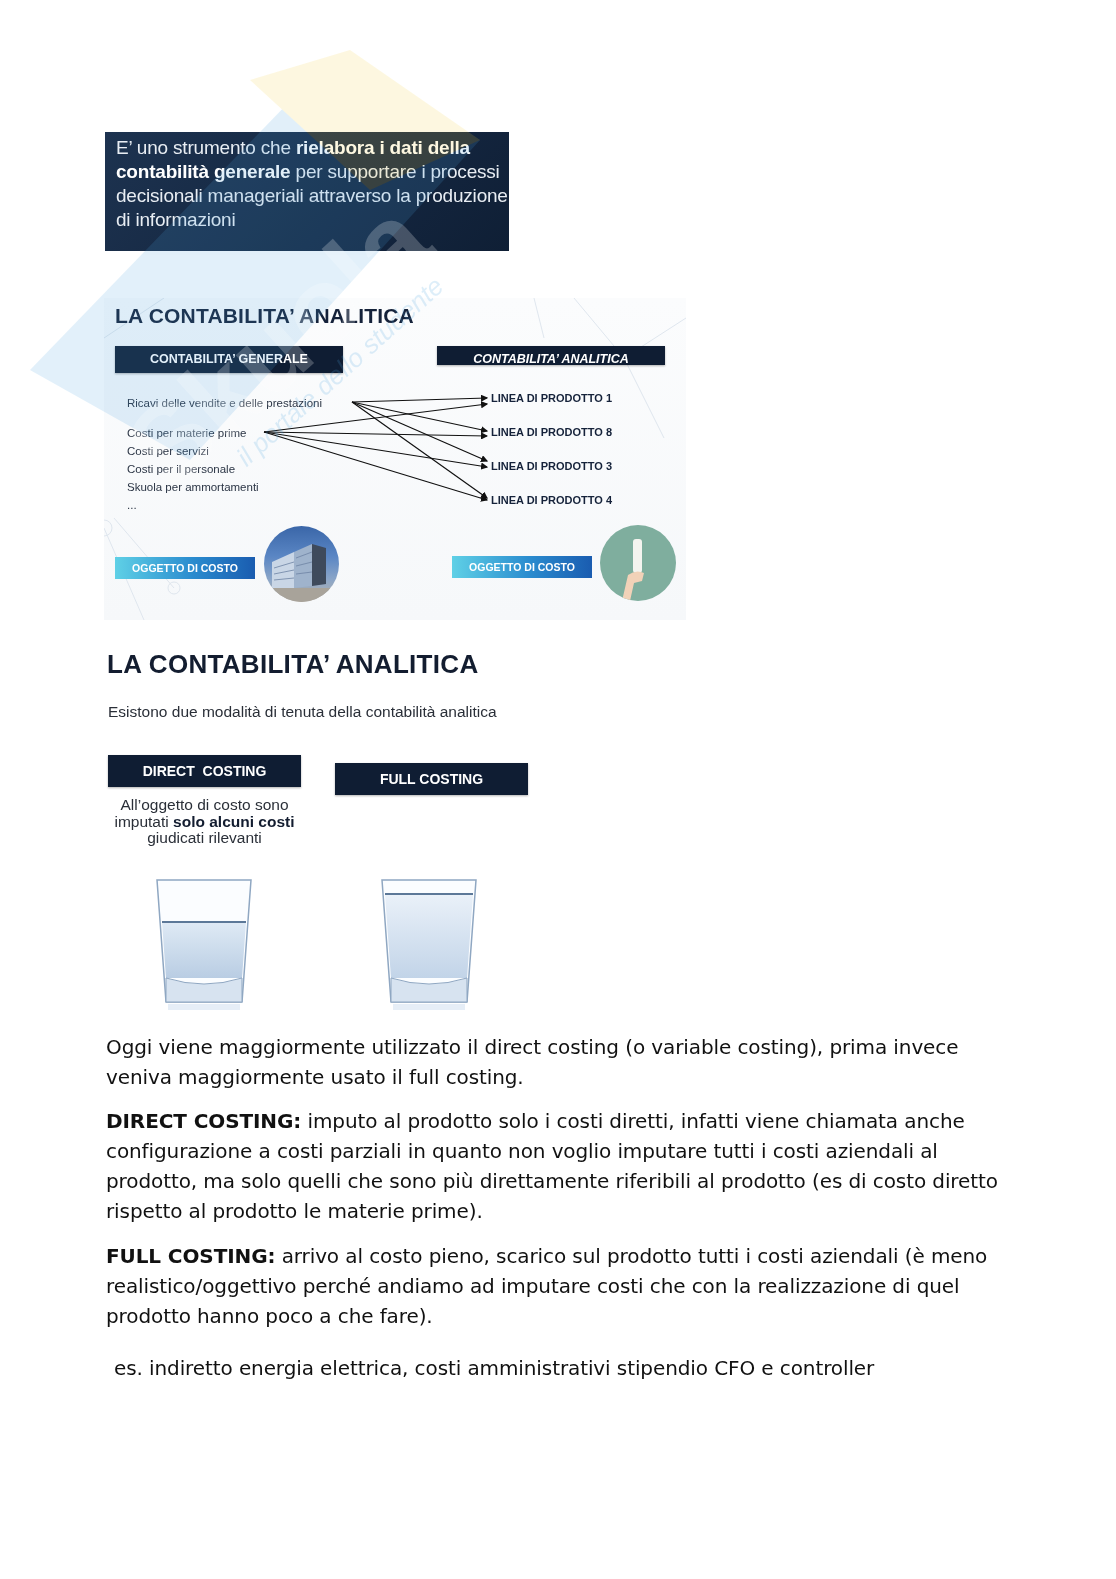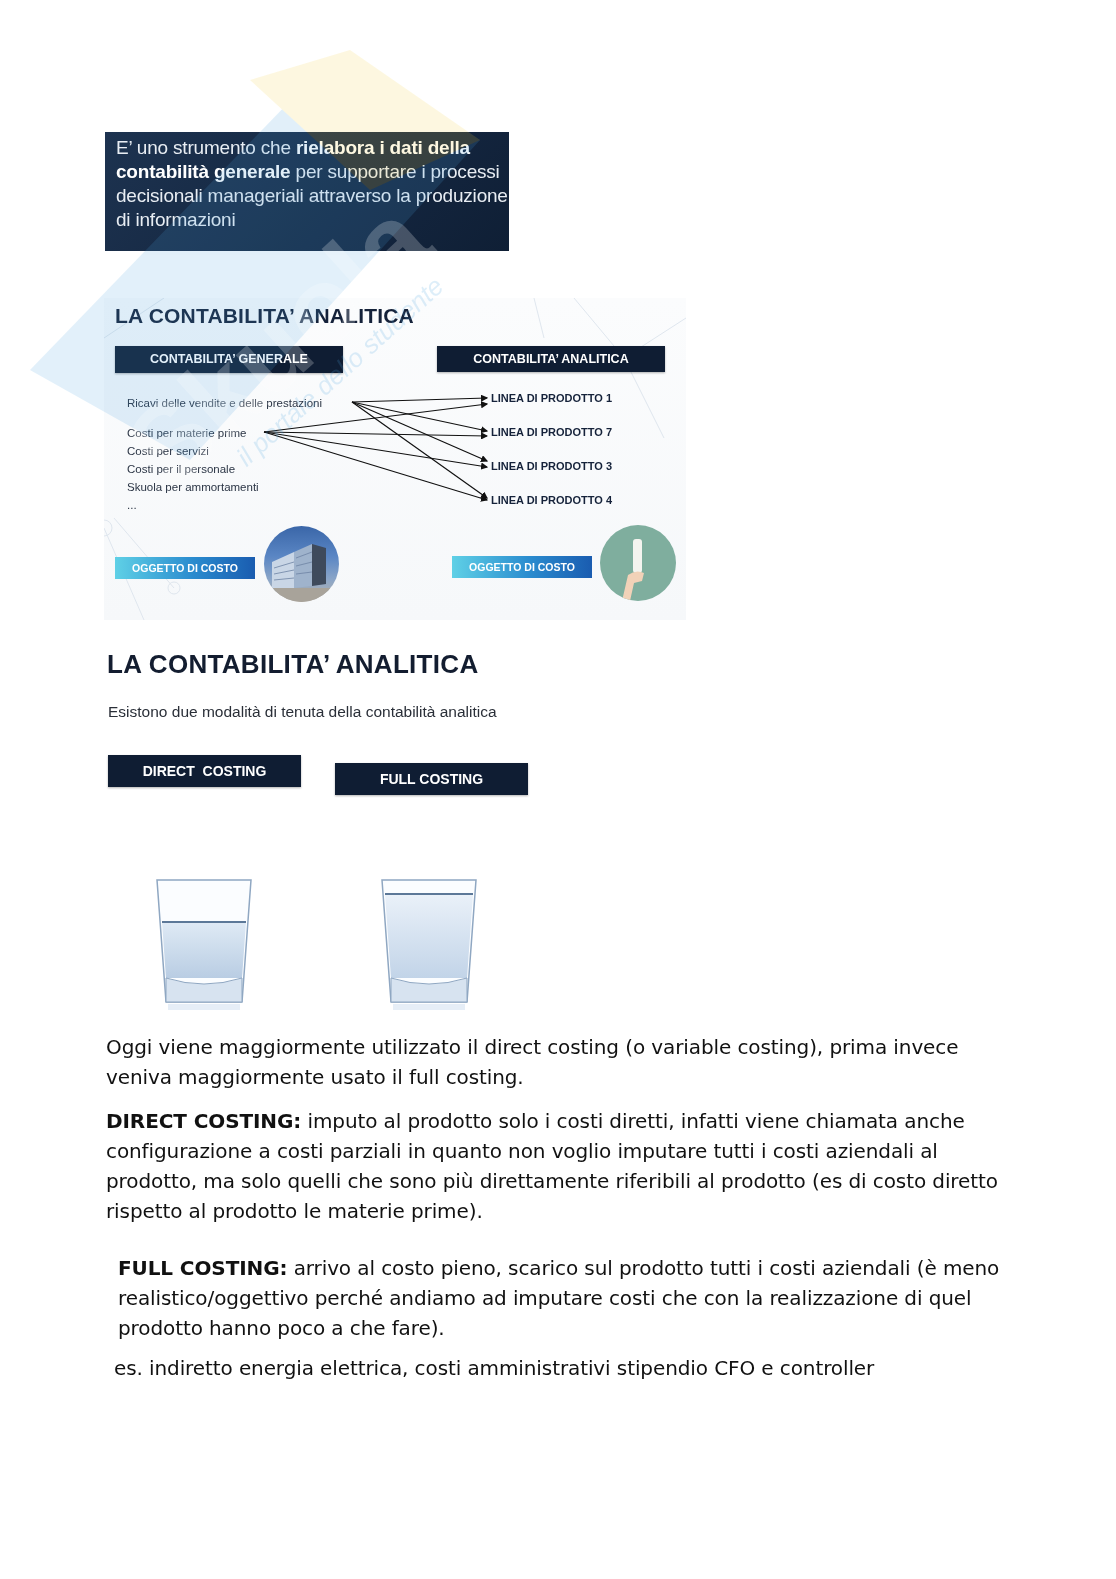--- a/index.html
+++ b/index.html
@@ -18,21 +18,21 @@
 
   
   .slide1 { position: absolute; left: 104px; top: 298px; width: 582px; height: 322px;
             background: linear-gradient(180deg, #fbfcfd 0%, #f6f8fa 100%); overflow: hidden; }
   .slide1 .net { position: absolute; left: 0; top: 0; width: 582px; height: 322px; }
   .s1-title { position: absolute; left: 11px; top: 6px; font-family: "Liberation Sans", sans-serif;
               font-weight: 700; font-size: 21px; color: #15223a; letter-spacing: 0.2px; }
   .dark-label { position: absolute; background: #0f1d33; color: #fff; font-family: "Liberation Sans", sans-serif;
                 font-weight: 700; font-size: 12.5px; text-align: center; box-shadow: 0 1px 2px rgba(0,0,0,0.3); }
   .s1-left-hdr { left: 11px; top: 48px; width: 228px; height: 27px; line-height: 27px; }
-  .s1-right-hdr { left: 333px; top: 48px; width: 228px; height: 26px; line-height: 27px; }
+  .s1-right-hdr { left: 333px; top: 48px; width: 228px; height: 19px; line-height: 27px; font-style: italic; }
   .cost-list { position: absolute; left: 11px; top: 96px; font-family: "Liberation Sans", sans-serif;
                font-size: 11.5px; color: #2b3545; }
   .cost-list div { height: 18px; line-height: 18px; margin-left: 12px; }
   .cost-list .gap { height: 12px; }
   .lines-list { position: absolute; left: 387px; top: 92px; font-family: "Liberation Sans", sans-serif;
                 font-weight: 700; font-size: 11px; color: #15223a; }
   .lines-list div { height: 34px; line-height: 16px; }
   .arrows { position: absolute; left: 0; top: 0; width: 582px; height: 322px; }
   .obj-label { position: absolute; height: 22px; line-height: 22px; width: 140px; text-align: center;
                font-family: "Liberation Sans", sans-serif; font-weight: 700; font-size: 10.5px; color: #fff;
@@ -114,21 +114,21 @@
     <div class="gap"></div>
     <div>Costi per materie prime</div>
     <div>Costi per servizi</div>
     <div>Costi per il personale</div>
     <div>Skuola per ammortamenti</div>
     <div>...</div>
   </div>
 
   <div class="lines-list">
     <div>LINEA DI PRODOTTO 1</div>
-    <div>LINEA DI PRODOTTO 7</div>
+    <div>LINEA DI PRODOTTO 8</div>
     <div>LINEA DI PRODOTTO 3</div>
     <div>LINEA DI PRODOTTO 4</div>
   </div>
 
   <svg class="arrows" viewBox="0 0 582 322">
     <defs>
       <marker id="ah" markerWidth="6" markerHeight="6" refX="5" refY="3" orient="auto">
         <path d="M0,0 L6,3 L0,6 z" fill="#111"></path>
       </marker>
     </defs>
@@ -168,20 +168,23 @@
       <path d="M22,76 L28,50 Q36,44 44,48 L42,56 L34,58 L30,76 z" fill="#f2d2b8"></path>
     </svg>
   </div>
 </div>
 
 <div class="slide2">
   <div class="s2-title">LA CONTABILITA’ ANALITICA</div>
   <div class="s2-sub">Esistono due modalità di tenuta della contabilità analitica</div>
   <div class="dark-label s2-hdr-direct" style="white-space:pre;">DIRECT  COSTING</div>
   <div class="dark-label s2-hdr-full">FULL COSTING</div>
+  <div class="s2-desc s2-desc-direct">
+    <span>All’oggetto di costo sono imputati </span><b>solo alcuni costi</b><span> giudicati rilevanti</span>
+  </div>
 
   <svg class="glass glass-direct" viewBox="0 0 100 135">
     <defs>
       <linearGradient id="gw1" x1="0" y1="0" x2="0" y2="1">
         <stop offset="0" stop-color="#dfeaf5"></stop>
           <stop offset="1" stop-color="#b9cde3"></stop>
       </linearGradient>
     </defs>
     <path d="M3,2 L97,2 L88,124 L12,124 z" fill="#fbfdff" stroke="#8fa7c2" stroke-width="1.5"></path>
     <path d="M8,44 L92,44 L88,100 L12,100 z" fill="url(#gw1)"></path>
@@ -201,16 +204,16 @@
     <line x1="6" y1="16" x2="94" y2="16" stroke="#5c7898" stroke-width="2"></line>
     <path d="M12,100 Q50,112 88,100 L88,124 L12,124 z" fill="#d7e3f0" stroke="#8fa7c2" stroke-width="1"></path>
     <rect x="14" y="126" width="72" height="6" fill="#e6eef7"></rect>
   </svg>
 </div>
 
 <p class="para p1" style="margin:0;">Oggi viene maggiormente utilizzato il direct costing (o variable costing), prima invece veniva maggiormente usato il full costing.</p>
 <p class="para p2" style="margin:0;">
   <b>DIRECT COSTING:</b><span> imputo al prodotto solo i costi diretti, infatti viene chiamata anche configurazione a costi parziali in quanto non voglio imputare tutti i costi aziendali al prodotto, ma solo quelli che sono più direttamente riferibili al prodotto (es di costo diretto rispetto al prodotto le materie prime).</span>
 </p>
-<p class="para p3" style="margin:12px;">
+<p class="para p3" style="margin:0;">
   <b>FULL COSTING:</b><span> arrivo al costo pieno, scarico sul prodotto tutti i costi aziendali (è meno realistico/oggettivo perché andiamo ad imputare costi che con la realizzazione di quel prodotto hanno poco a che fare).</span>
 </p>
 <p class="para p4" style="margin:8px;">es. indiretto energia elettrica, costi amministrativi stipendio CFO e controller</p>
 
 </body></html>

